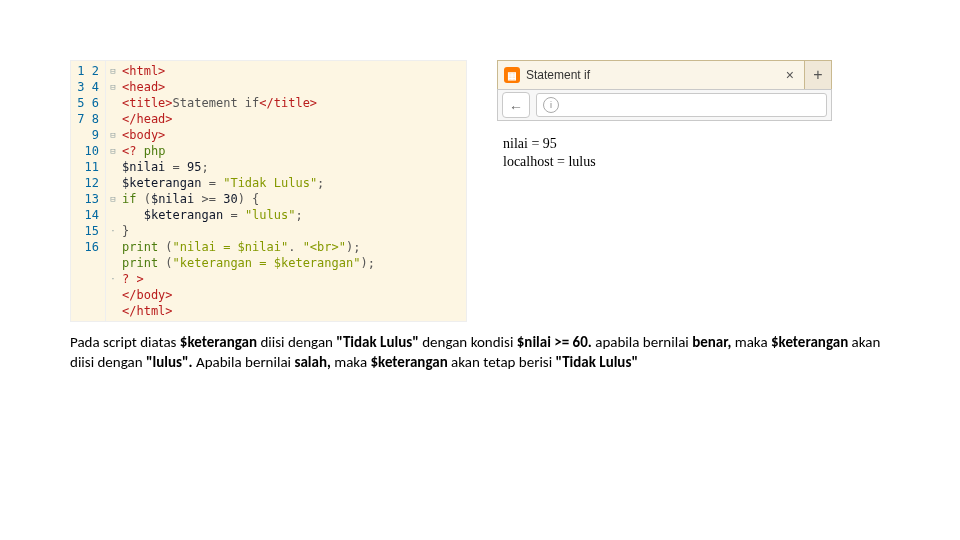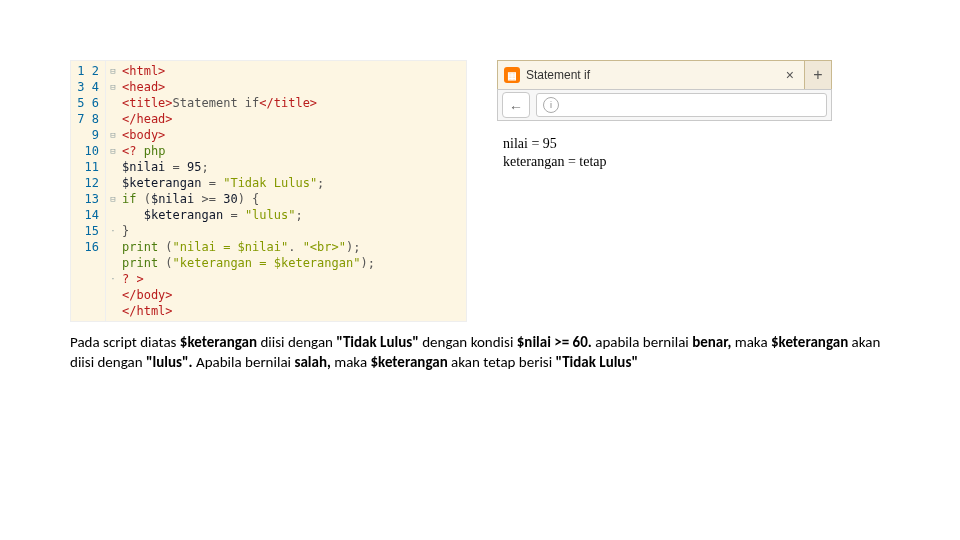--- a/index.html
+++ b/index.html
@@ -247,21 +247,21 @@
         <div class="tab-plus">+</div>
       </div>
       <div class="toolbar">
         <span class="nav-btn">←</span>
         <div class="url-bar">
           <span class="url-info">i</span>
         </div>
       </div>
       <div class="page-output">
         <div>nilai = 95</div>
-        <div>keterangan = tetap</div>
+        <div>localhost = lulus</div>
       </div>
     </div>
 
   </div>
 
   <div class="para">
     <span>Pada script diatas </span><span class="bold">$keterangan</span><span> diisi dengan </span><span class="bold">"Tidak Lulus"</span><span> dengan kondisi </span><span class="bold">$nilai &gt;= 60.</span><span> apabila bernilai </span><span class="bold">benar,</span><span> maka </span><span class="bold">$keterangan</span><span> akan diisi dengan </span><span class="bold">"lulus".</span><span> Apabila bernilai </span><span class="bold">salah,</span><span> maka </span><span class="bold">$keterangan</span><span> akan tetap berisi </span><span class="bold">"Tidak Lulus"</span>
   </div>
 
 </div>

